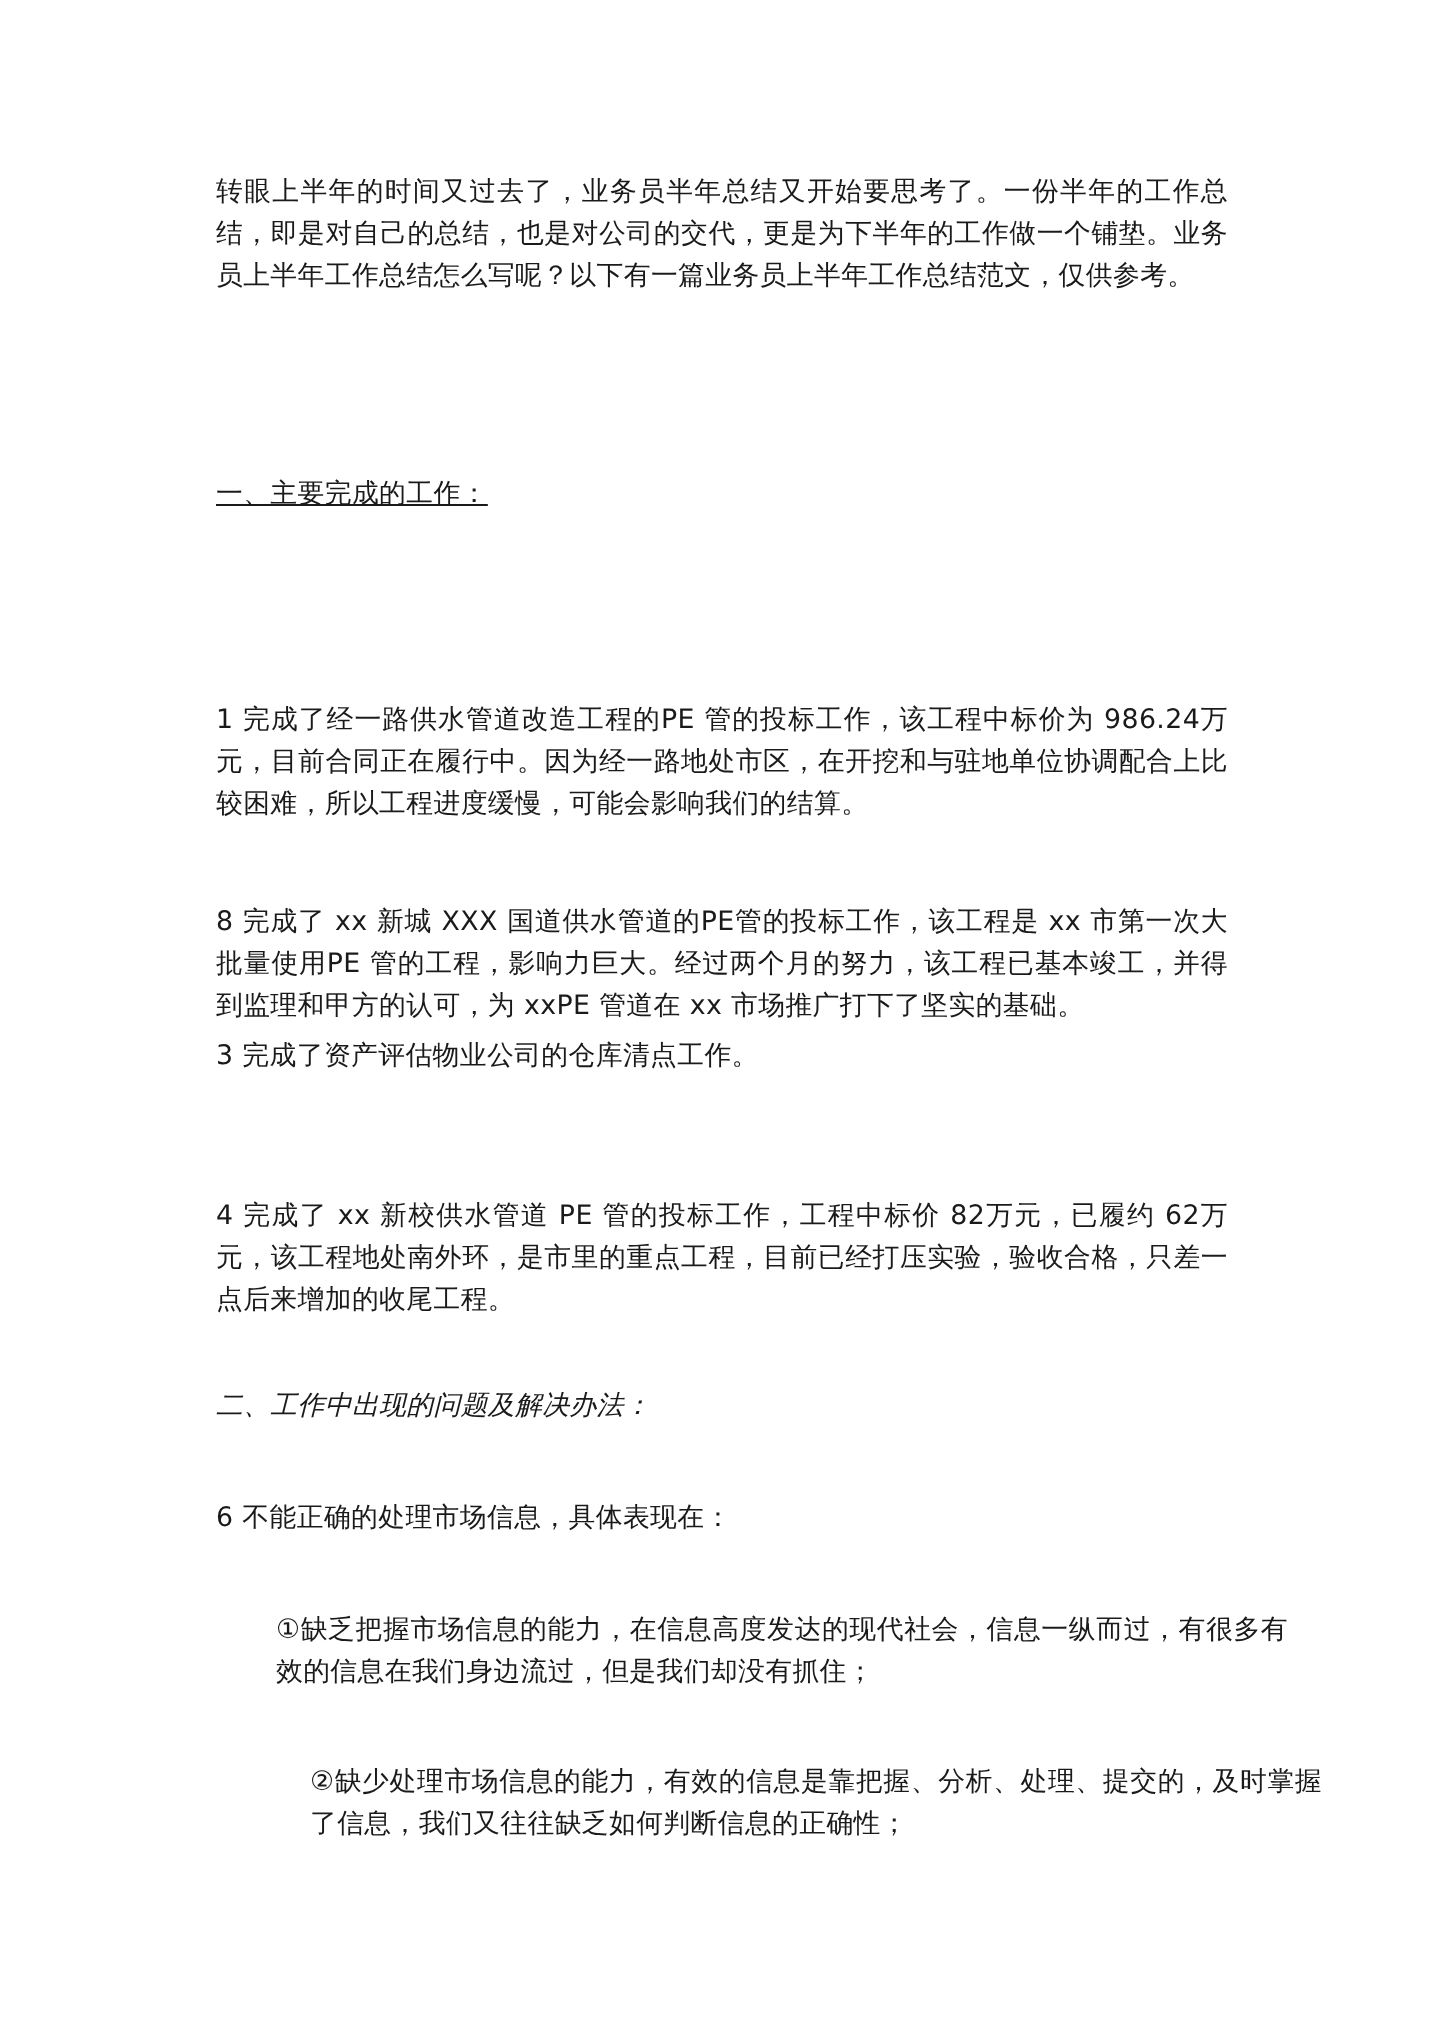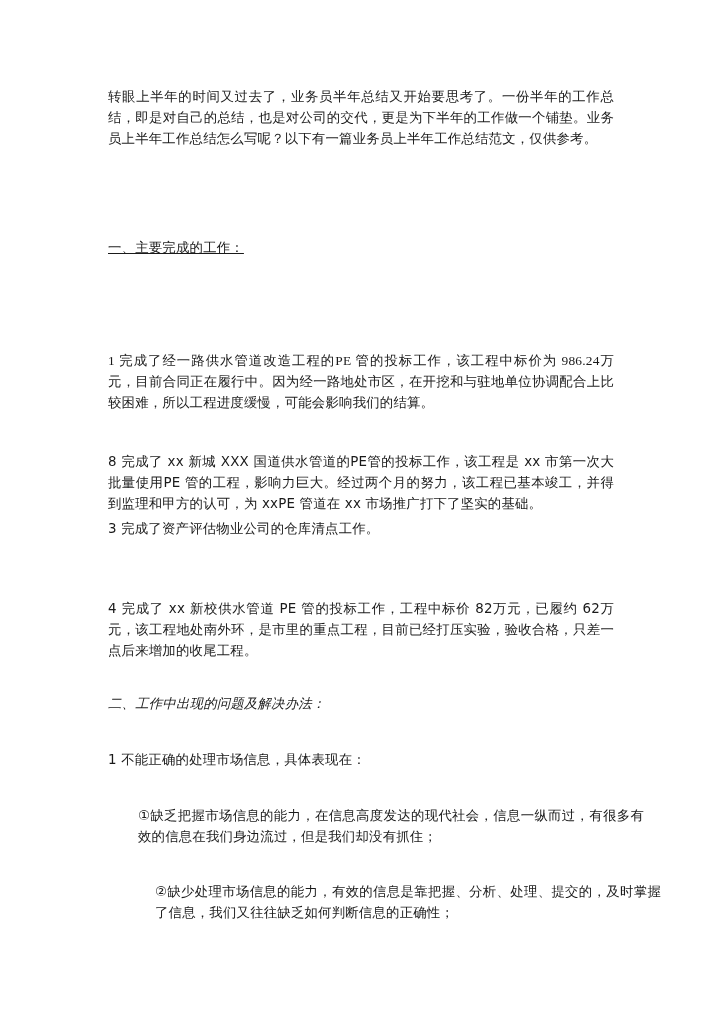--- a/index.html
+++ b/index.html
@@ -34,22 +34,22 @@
     }
   </style>
 </head>
 <body>
 
 <div class="page">
   <p class="para" style="top:0px;">转眼上半年的时间又过去了，业务员半年总结又开始要思考了。一份半年的工作总结，即是对自己的总结，也是对公司的交代，更是为下半年的工作做一个铺垫。业务员上半年工作总结怎么写呢？以下有一篇业务员上半年工作总结范文，仅供参考。</p>
 
   <p class="para" style="top:151px;text-decoration:underline;">一、主要完成的工作：</p>
 
-  <p class="para" style="top:264px;font-family:Liberation Serif, serif;">1 完成了经一路供水管道改造工程的PE 管的投标工作，该工程中标价为 986.24万元，目前合同正在履行中。因为经一路地处市区，在开挖和与驻地单位协调配合上比较困难，所以工程进度缓慢，可能会影响我们的结算。</p>
+  <p class="para" style="top:264px;">1 完成了经一路供水管道改造工程的PE 管的投标工作，该工程中标价为 986.24万元，目前合同正在履行中。因为经一路地处市区，在开挖和与驻地单位协调配合上比较困难，所以工程进度缓慢，可能会影响我们的结算。</p>
   <p class="para" style="top:365px;">8 完成了 xx 新城 XXX 国道供水管道的PE管的投标工作，该工程是 xx 市第一次大批量使用PE 管的工程，影响力巨大。经过两个月的努力，该工程已基本竣工，并得到监理和甲方的认可，为 xxPE 管道在 xx 市场推广打下了坚实的基础。</p>
   <p class="para" style="top:432px;">3 完成了资产评估物业公司的仓库清点工作。</p>
   <p class="para" style="top:512px;">4 完成了 xx 新校供水管道 PE 管的投标工作，工程中标价 82万元，已履约 62万元，该工程地处南外环，是市里的重点工程，目前已经打压实验，验收合格，只差一点后来增加的收尾工程。</p>
 
   <p class="para" style="top:607px;font-style:italic;">二、工作中出现的问题及解决办法：</p>
-  <p class="para" style="top:663px;">1 不能正确的处理市场信息，具体表现在：</p>
+  <p class="para" style="top:663px;">6 不能正确的处理市场信息，具体表现在：</p>
   <p class="para" style="top:719px;margin-left:30px;">①缺乏把握市场信息的能力，在信息高度发达的现代社会，信息一纵而过，有很多有效的信息在我们身边流过，但是我们却没有抓住；</p>
   <p class="para" style="top:795px;margin-left:47px;">②缺少处理市场信息的能力，有效的信息是靠把握、分析、处理、提交的，及时掌握了信息，我们又往往缺乏如何判断信息的正确性；</p>
 </div>
 
 </body></html>

